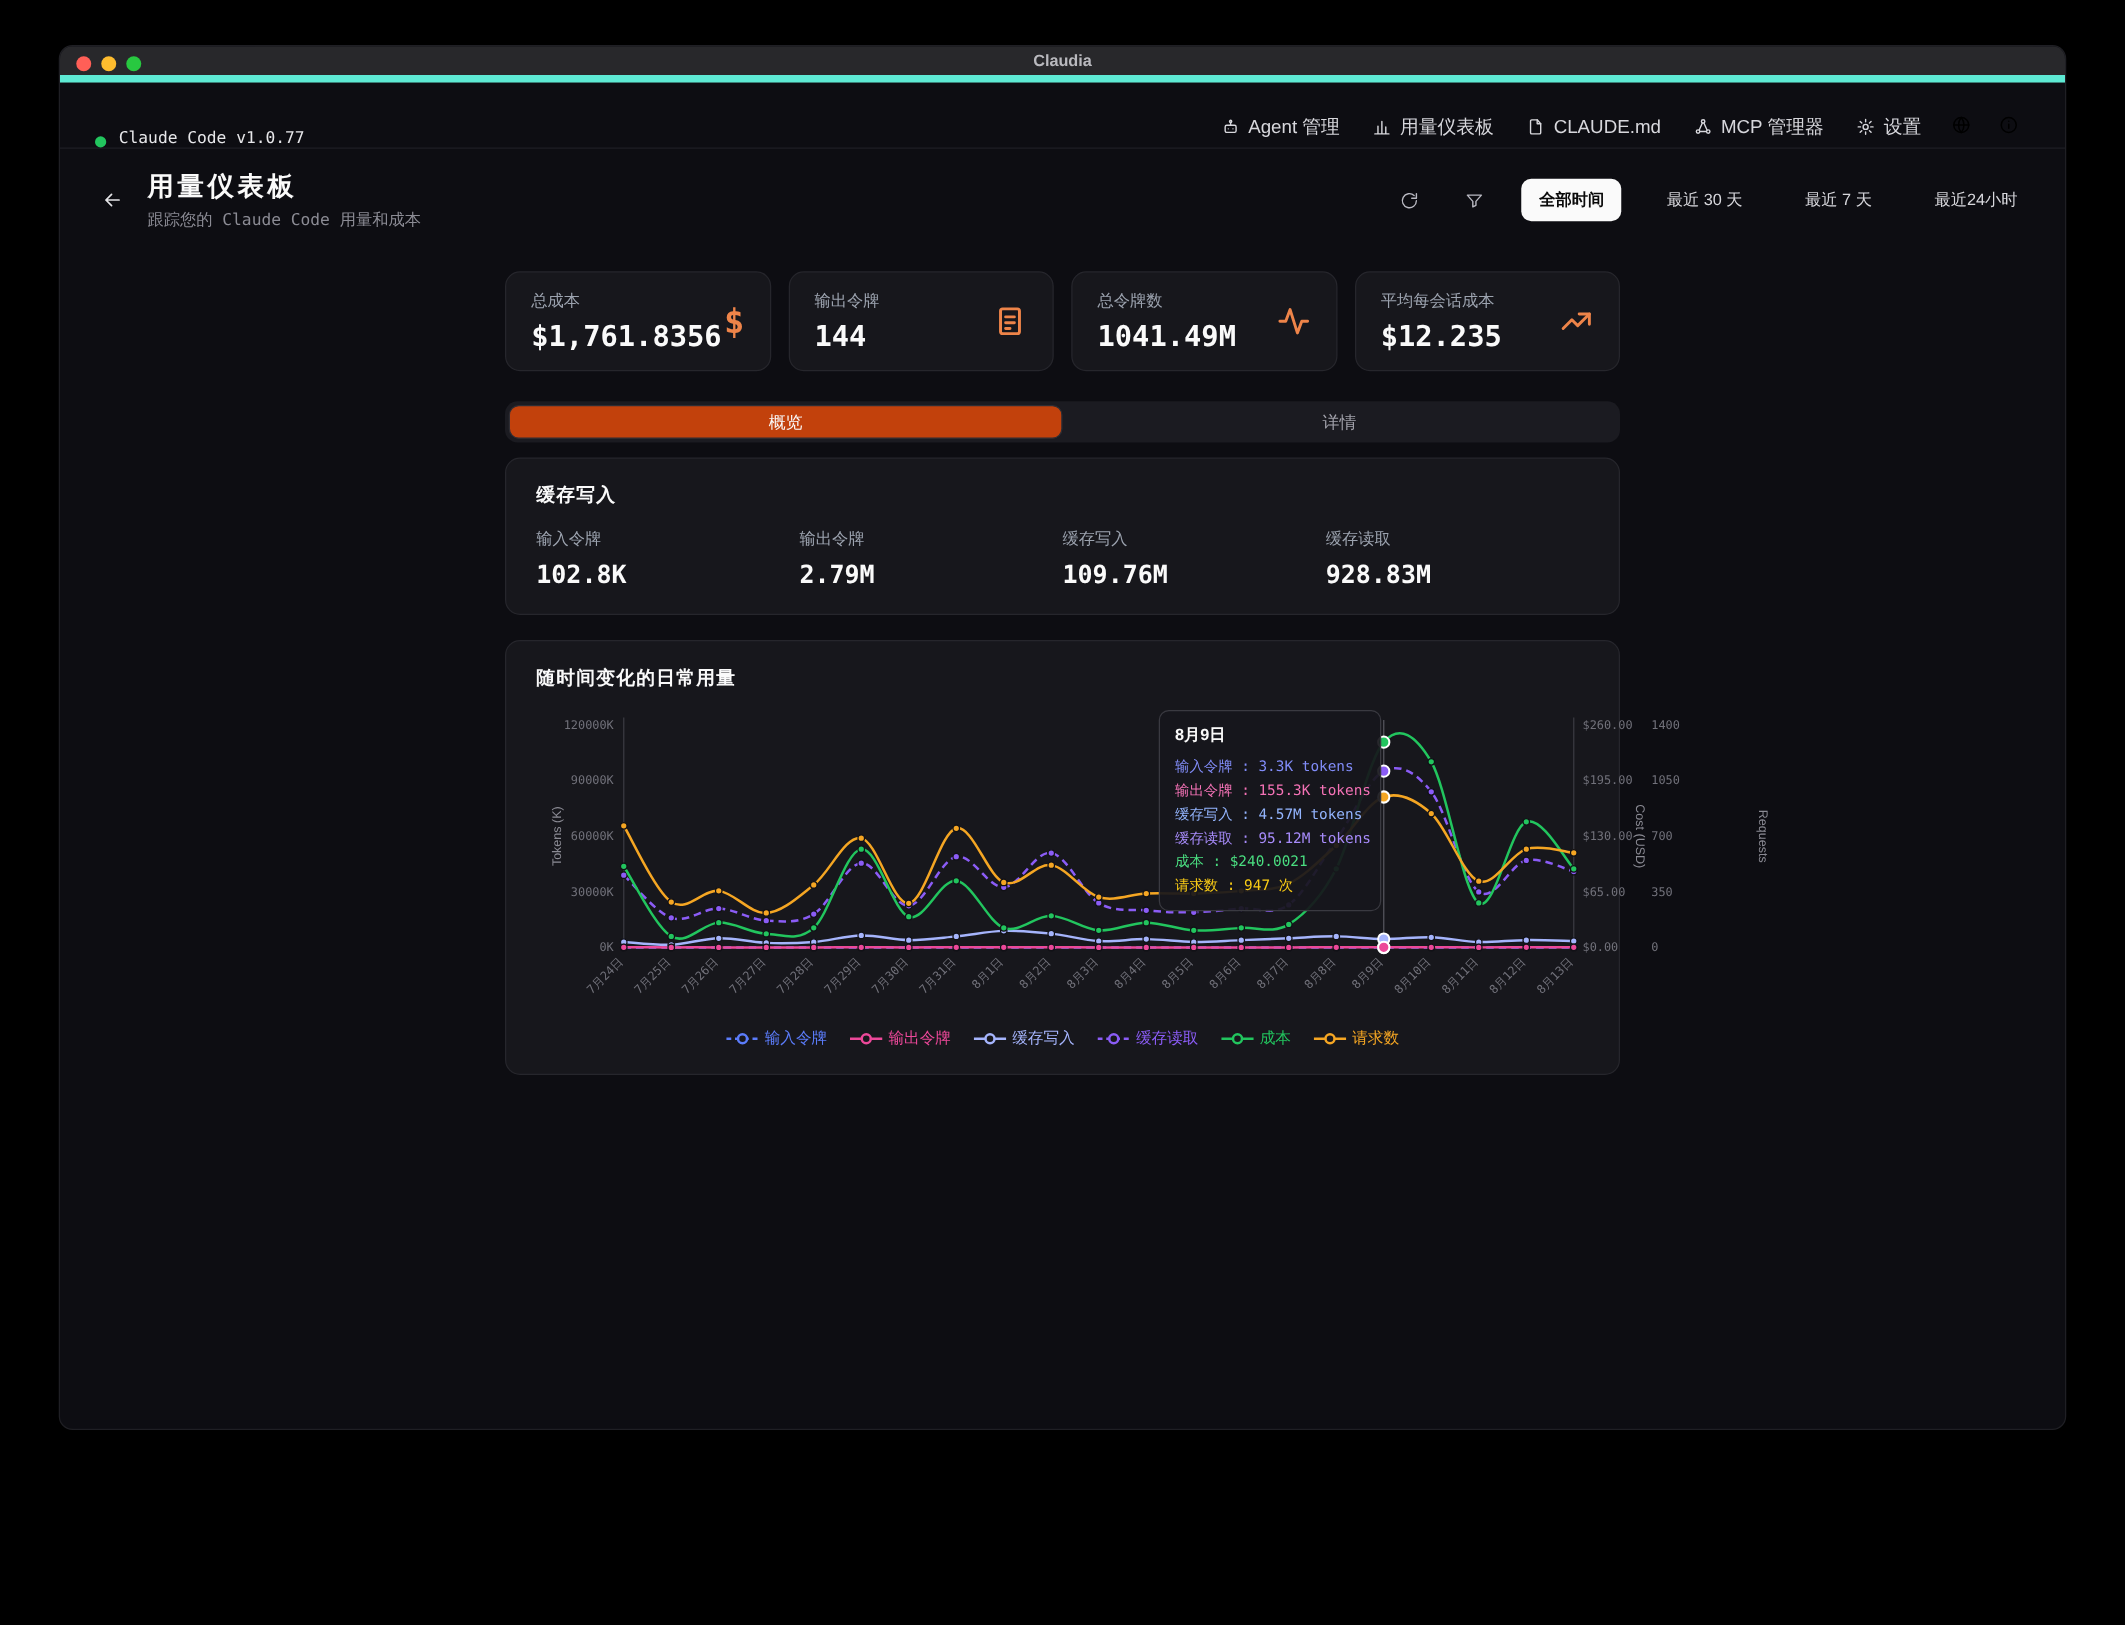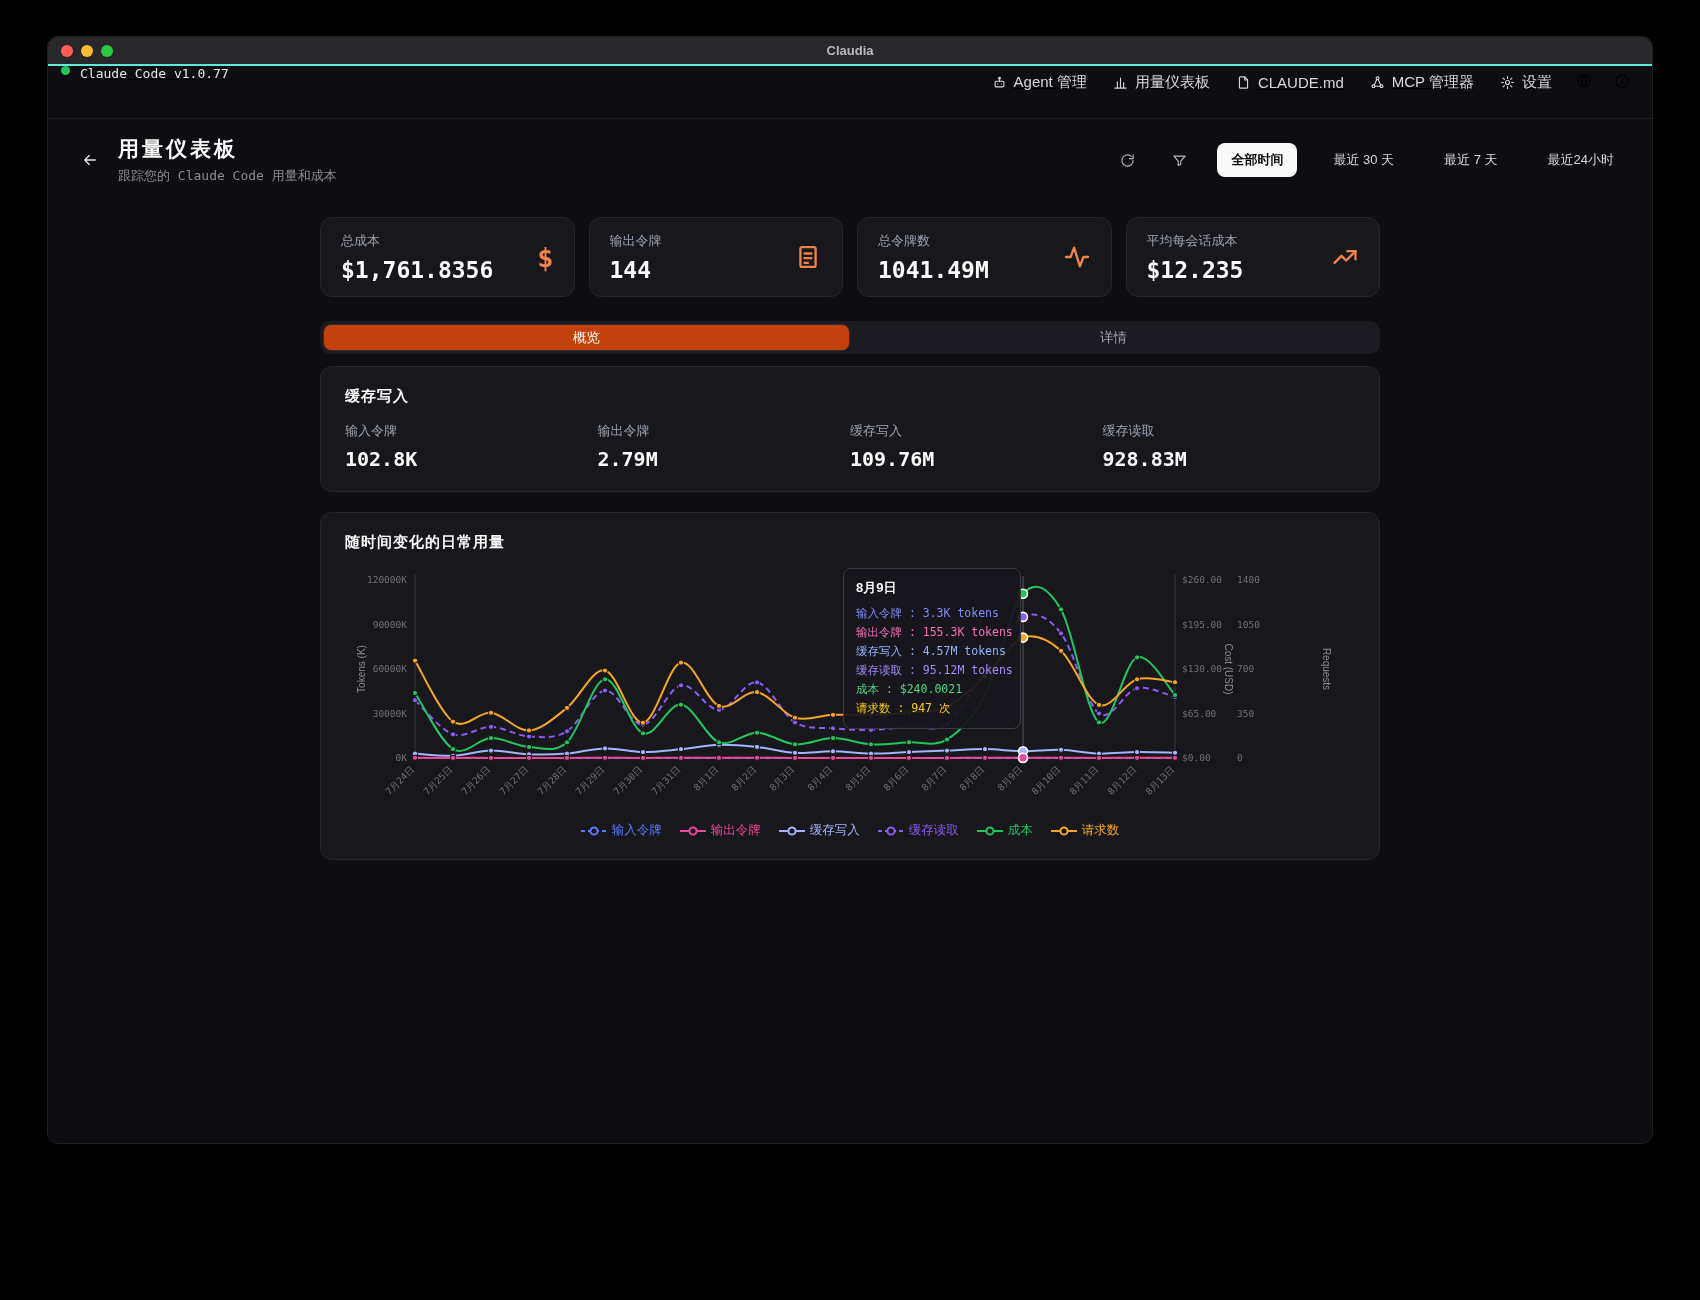--- a/index.html
+++ b/index.html
@@ -2,29 +2,29 @@
 <html><head>
 <meta charset="utf-8">
 <style>
   * { margin:0; padding:0; box-sizing:border-box; }
   html,body { width:1700px; height:1300px; background:#000; font-family:"Liberation Sans","DejaVu Sans",sans-serif; }
 
   .window { position:absolute; left:47px; top:36px; width:1606px; height:1108px;
     background:#0d0d12; border:1px solid #1f1f24; border-radius:11px; overflow:hidden; }
 
   
-  .titlebar { height:29px; background:#28282b; border-bottom:2px solid #5eead4;
+  .titlebar { height:29px; background:#28282b; border-bottom:6px solid #5eead4;
     display:flex; align-items:center; justify-content:center; position:relative; }
   .traffic { position:absolute; left:13px; top:8px; display:flex; gap:8px; }
   .tl { width:12px; height:12px; border-radius:50%; }
   .tl.r { background:#ff5f57; } .tl.y { background:#febc2e; } .tl.g { background:#28c840; }
   .win-title { font-size:13px; font-weight:bold; color:#b9b9be; }
 
   
-  .appbar { height:53px; display:flex; align-items:flex-start; padding:0 13px; border-bottom:1px solid #1e1e24;text-decoration:underline; }
+  .appbar { height:53px; display:flex; align-items:flex-end; padding:0 28px; border-bottom:1px solid #1e1e24; }
   .status-dot { width:9px; height:9px; border-radius:50%; background:#22c55e; margin-right:10px; }
   .app-version { font-size:13px; color:#e7e7ea; font-family:"DejaVu Sans Mono",monospace; }
   .nav { margin-left:auto; display:flex; align-items:center; gap:4px; }
   .nav-btn { display:flex; align-items:center; gap:7px; padding:7px 11px; background:none; border:0;
     color:#d7d7dc; font-size:15px; border-radius:7px; cursor:pointer; font-family:inherit; }
   .nav-btn svg, .iconbtn svg, .ghostbtn svg { width:15px; height:15px; stroke:#b9b9c2; }
   .iconbtn { background:none; border:0; padding:7px 9px; cursor:pointer; border-radius:7px; }
   .iconbtn svg { width:16px; height:16px; }
   svg.ic { fill:none; stroke:currentColor; stroke-width:1.8; stroke-linecap:round; stroke-linejoin:round; }
 
@@ -38,21 +38,21 @@
   .ph-sub { font-size:13px; color:#8b8b94; margin-top:4px; font-family:"DejaVu Sans Mono",monospace; }
   .ph-actions { margin-left:auto; display:flex; align-items:center; gap:20px; }
   .ghostbtn { width:32px; height:32px; background:none; border:0; border-radius:8px; cursor:pointer;
     display:flex; align-items:center; justify-content:center; color:#b9b9c2; }
   .ghostbtn svg { width:15px; height:15px; }
   .tf-btn { background:none; border:0; color:#d7d7dc; font-size:13px; padding:8px 14px;
     border-radius:8px; cursor:pointer; margin-left:2px; font-family:inherit; white-space:nowrap; }
   .tf-btn.active { background:#fafafa; color:#0a0a0a; font-weight:bold; }
 
   
-  .content { width:1060px; margin:0 auto; padding-top:14px; }
+  .content { width:892px; margin:0 auto; padding-top:14px; }
   .cards { display:grid; grid-template-columns:repeat(4,1fr); gap:14px; }
   .stat-card { background:#17171c; border:1px solid #26262c; border-radius:12px; padding:16px 20px;
     display:flex; align-items:center; justify-content:space-between; height:80px; }
   .stat-label { font-size:13px; color:#9ca3af; margin-bottom:7px; }
   .stat-value { font-size:23px; font-weight:bold; color:#fafafa; font-family:"DejaVu Sans Mono",monospace; }
   .stat-icon { color:#ee8449; display:flex; align-items:center; }
   .stat-icon svg { width:28px; height:28px; stroke-width:2; }
   .stat-icon .dollar { font-size:27px; font-weight:bold; font-family:"DejaVu Sans Mono",monospace; }
 
   .tabs { margin-top:24px; background:#1b1b21; border-radius:10px; padding:3px; display:flex; height:33px; }

